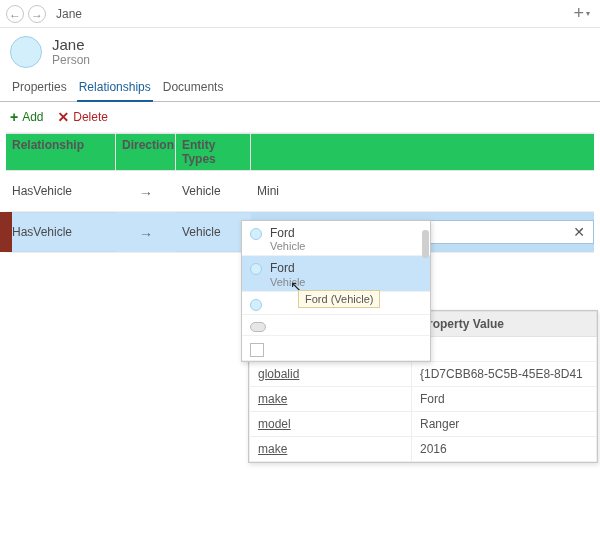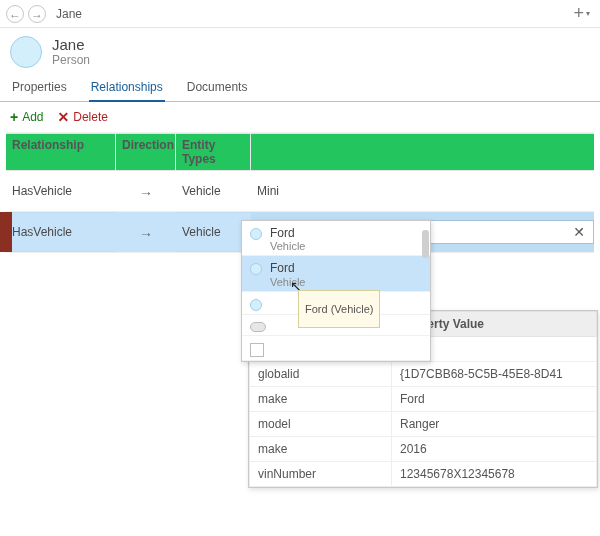--- a/index.html
+++ b/index.html
@@ -42,21 +42,21 @@
   }
   .entity-icon {
     width: 32px; height: 32px; border-radius: 50%;
     background: #d4effc; border: 1px solid #9ed0ec;
   }
   .entity-name { font-size: 15px; color: #444; line-height:1.1; }
   .entity-type { font-size: 12px; color: #888; }
 
   
   .tabs {
-    display: flex; gap: 20px;
+    display: flex; gap: 8px;
     padding: 4px 10px 0 10px;
     border-bottom: 1px solid #bfbfbf;
   }
   .tab { padding: 4px 2px 6px 2px; color:#595959; cursor:pointer; }
   .tab.active {
     color: #1a5f99;
     border-bottom: 2px solid #1a5f99;
     margin-bottom: -1px;
   }
 
@@ -141,21 +141,21 @@
   
   .cursor {
     position:absolute; left:290px; top:278px; z-index:6;
     font-size:14px; color:#222;
   }
 
   
   .tooltip {
     position:absolute; left:298px; top:290px;
     background:#fffbe8; border:1px solid #d6cf99;
-    padding:12px 6px; font-size:11px; color:#555;
+    padding:2px 6px; font-size:11px; color:#555;
     z-index:7;
   }
 
   
   .propgrid {
     position:absolute;
     left:248px; top:310px;
     width:350px;
     border:1px solid #c8c8c8;
     background:#fff;
@@ -165,21 +165,21 @@
   }
   .propgrid table { border-collapse:collapse; width:100%; }
   .propgrid th {
     background:#eee; text-align:left; font-weight:600; color:#555;
     padding:5px 8px; border:1px solid #e2e2e2;
   }
   .propgrid td {
     padding:5px 8px; border:1px solid #eee; color:#555;
     white-space:nowrap; overflow:hidden;
   }
-  .propgrid td:first-child { width:142px; }
+  .propgrid td:first-child { width:162px;text-decoration:underline; }
 </style>
 </head>
 <body>
 
 <div class="crumb">
   <div class="nav-circle">
     <span>←</span>
   </div>
   <div class="nav-circle">
     <span>→</span>
@@ -299,19 +299,15 @@
           <td>Ford</td>
         </tr>
     <tr>
           <td>model</td>
           <td>Ranger</td>
         </tr>
     <tr>
           <td>make</td>
           <td>2016</td>
         </tr>
-    <tr>
-          <td>vinNumber</td>
-          <td>12345678X12345678</td>
-        </tr>
   </tbody>
     </table>
 </div>
 
 </body></html>

